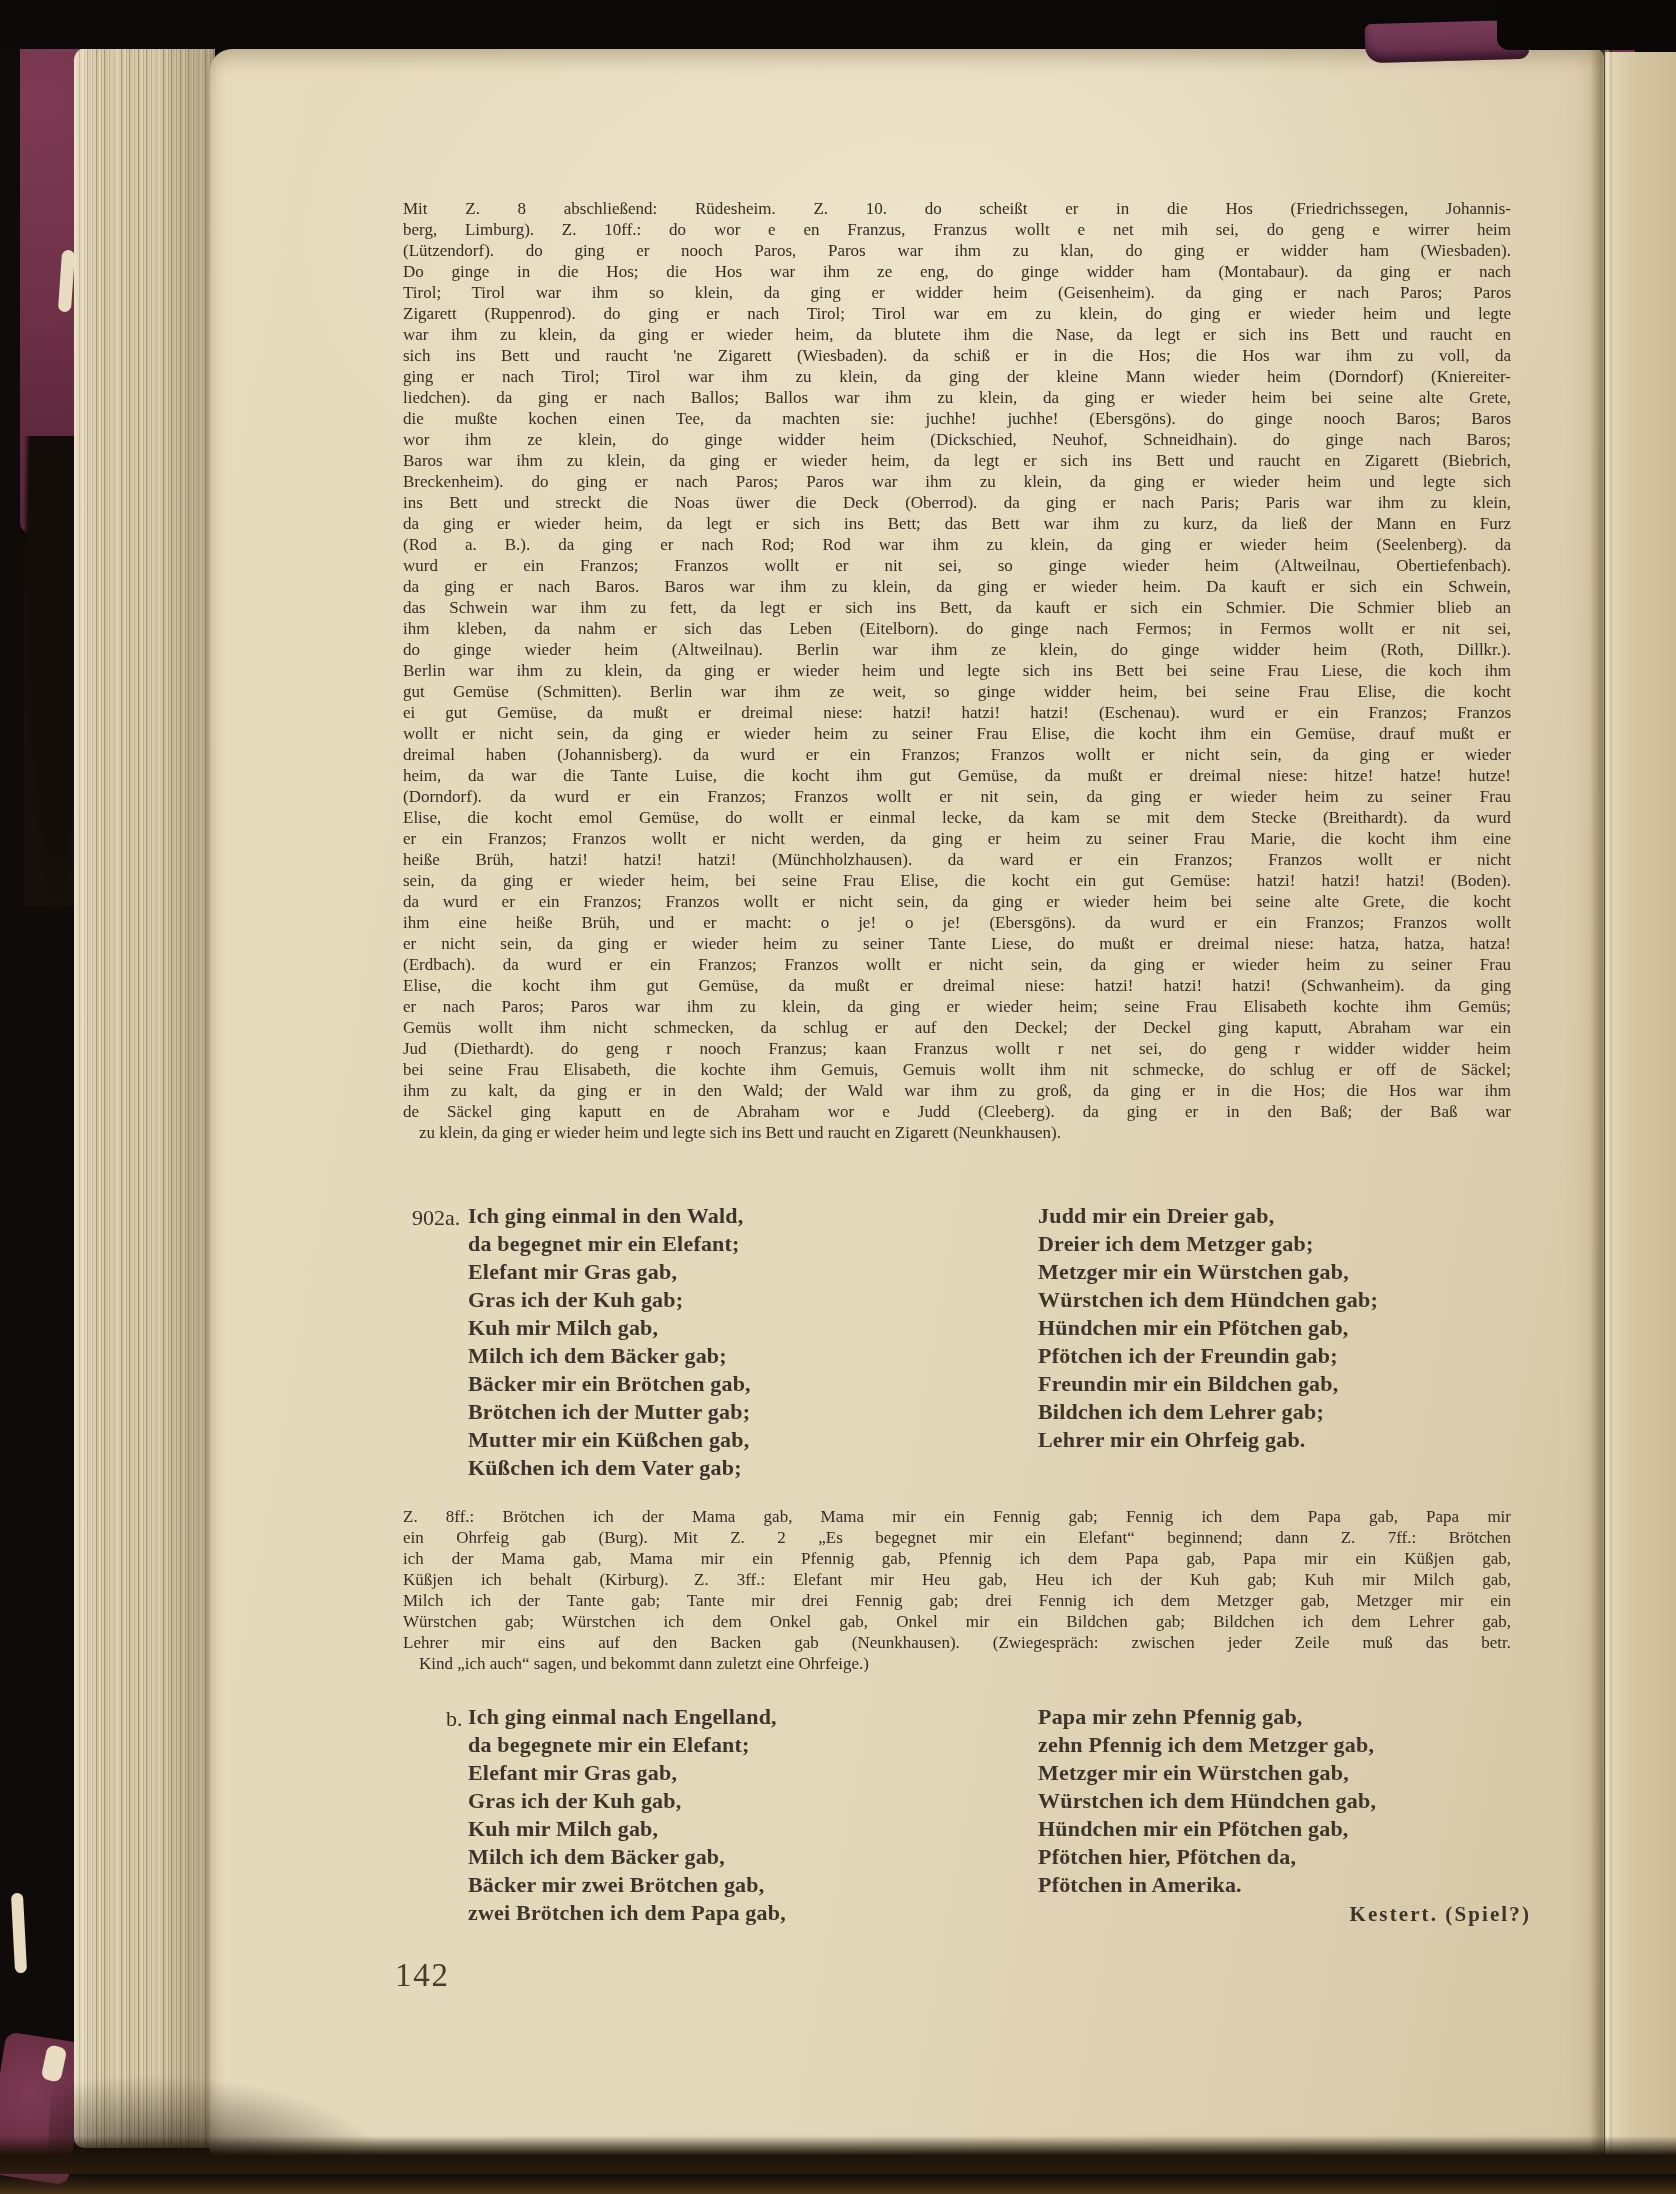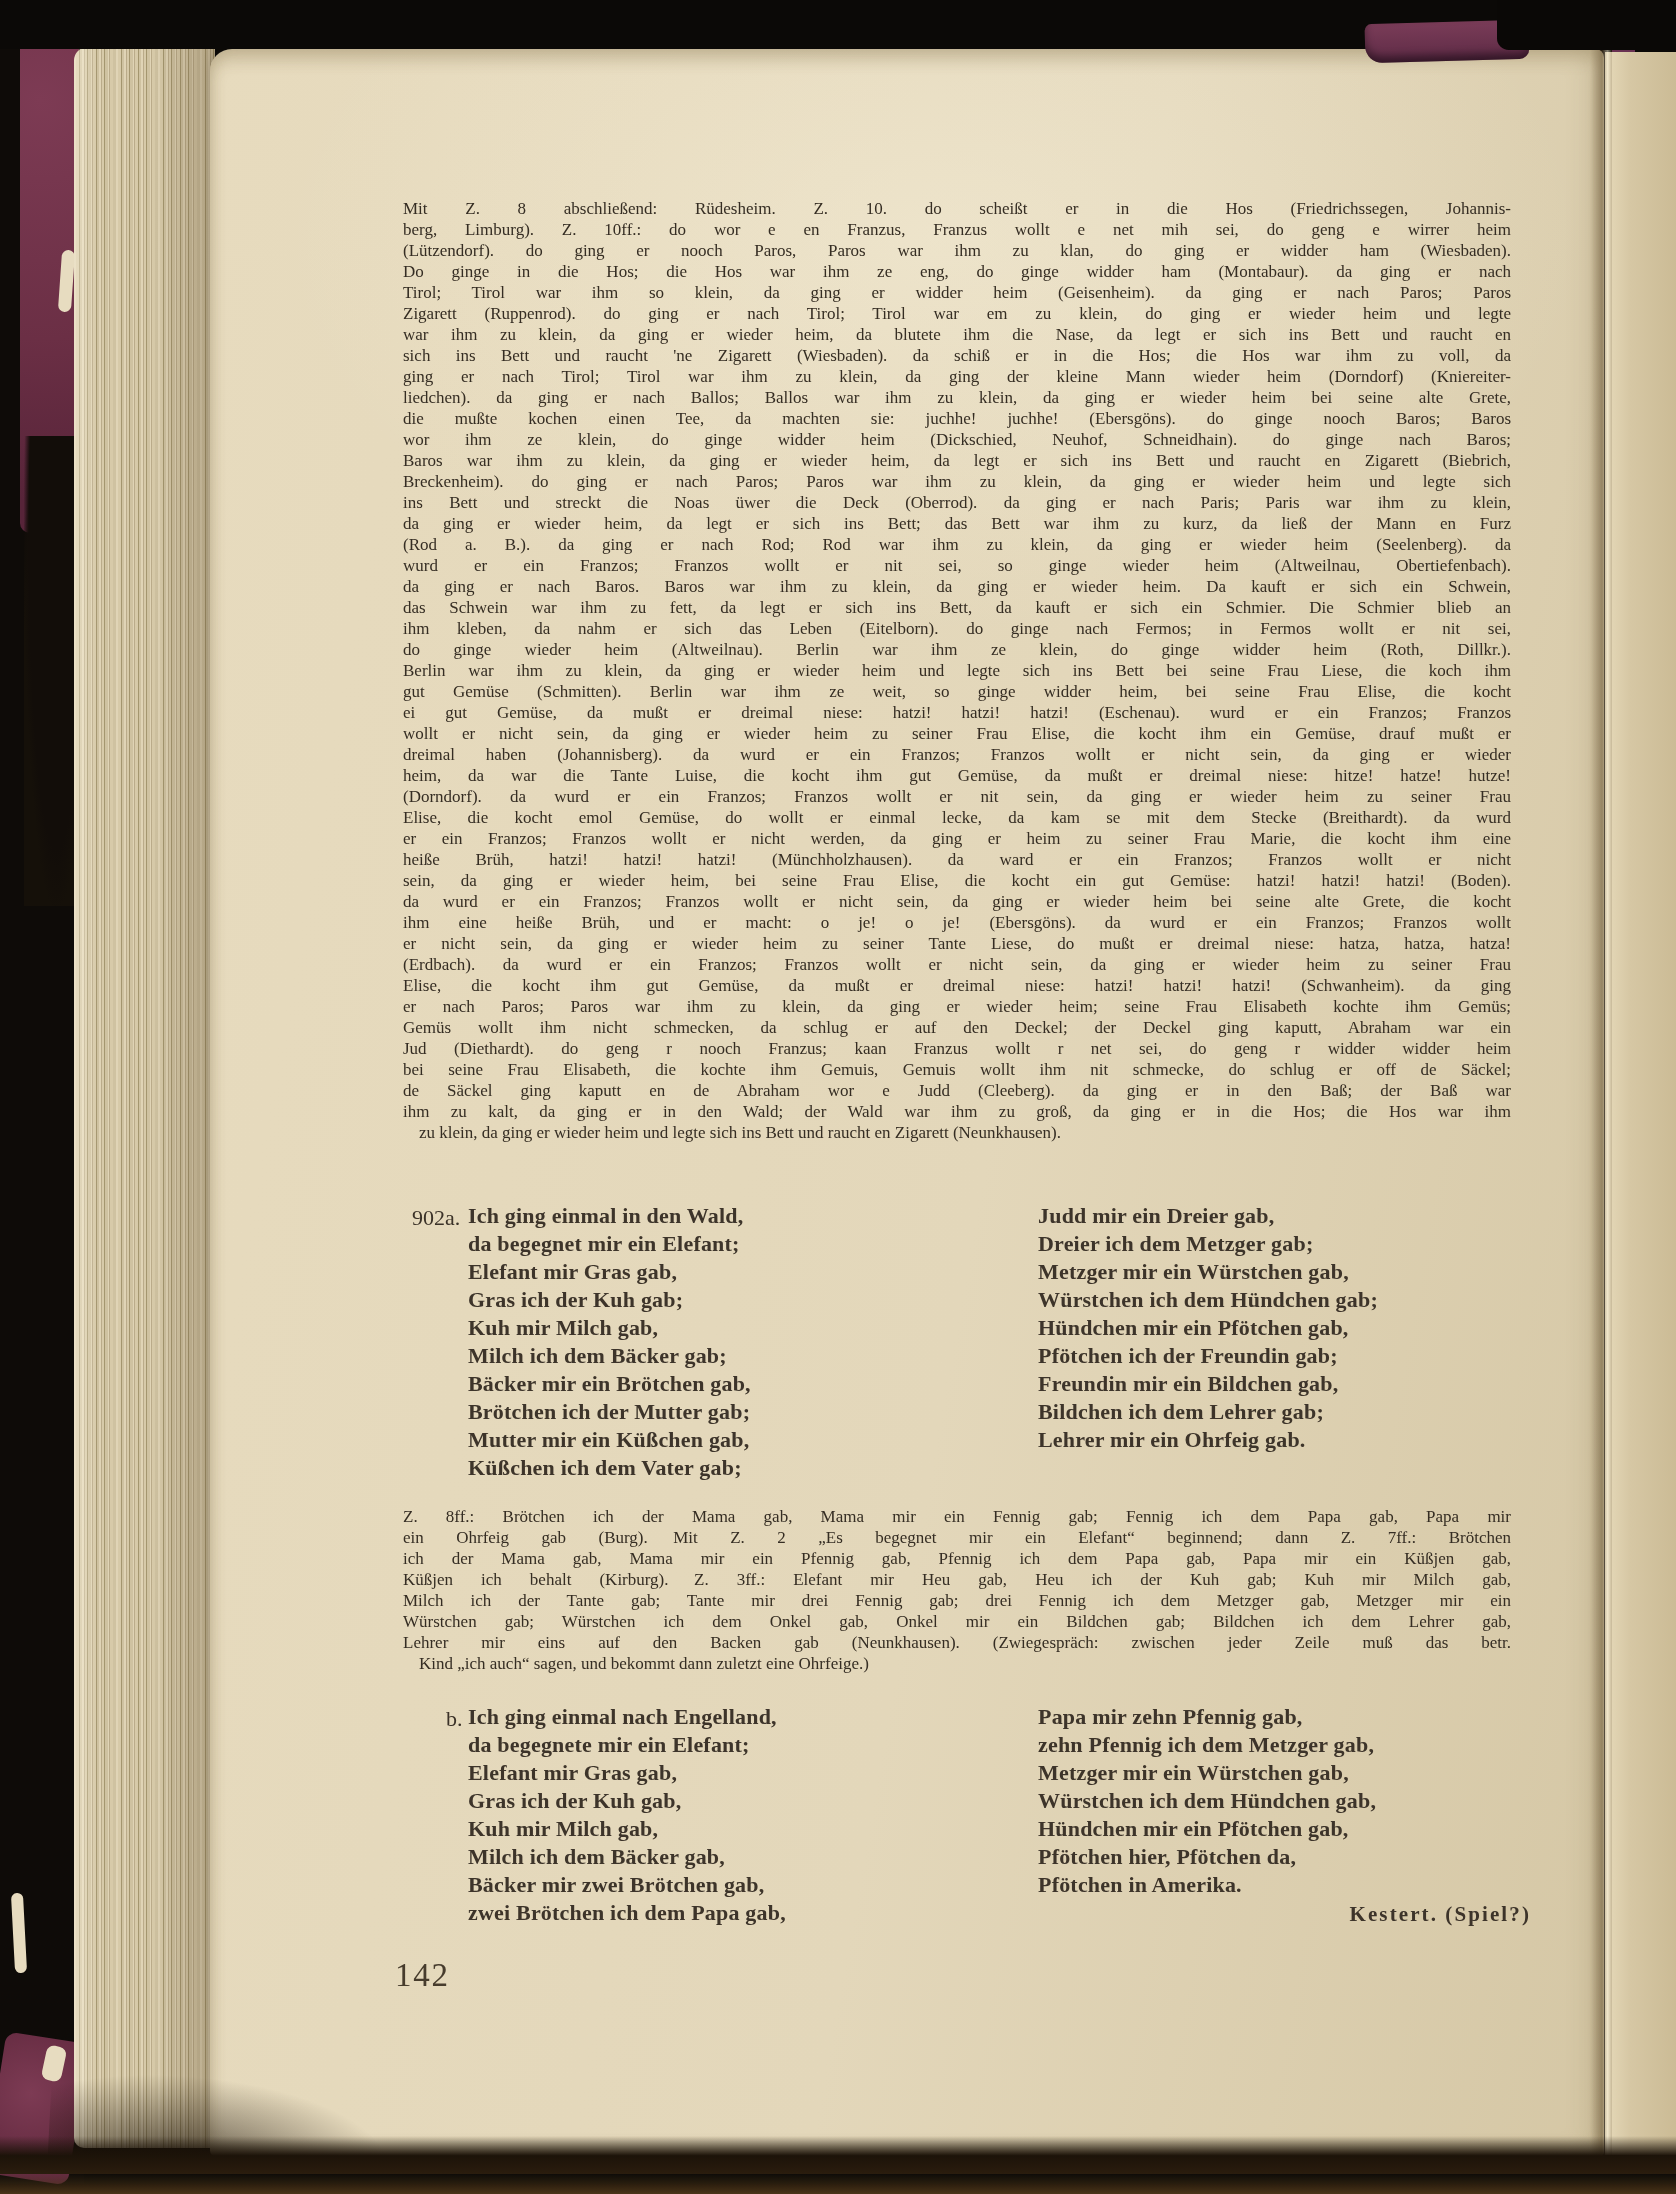--- a/index.html
+++ b/index.html
@@ -162,22 +162,22 @@
         <div class="pline">sein, da ging er wieder heim, bei seine Frau Elise, die kocht ein gut Gemüse: hatzi! hatzi! hatzi! (Boden).</div>
         <div class="pline">da wurd er ein Franzos; Franzos wollt er nicht sein, da ging er wieder heim bei seine alte Grete, die kocht</div>
         <div class="pline">ihm eine heiße Brüh, und er macht: o je! o je! (Ebersgöns). da wurd er ein Franzos; Franzos wollt</div>
         <div class="pline">er nicht sein, da ging er wieder heim zu seiner Tante Liese, do mußt er dreimal niese: hatza, hatza, hatza!</div>
         <div class="pline">(Erdbach). da wurd er ein Franzos; Franzos wollt er nicht sein, da ging er wieder heim zu seiner Frau</div>
         <div class="pline">Elise, die kocht ihm gut Gemüse, da mußt er dreimal niese: hatzi! hatzi! hatzi! (Schwanheim). da ging</div>
         <div class="pline">er nach Paros; Paros war ihm zu klein, da ging er wieder heim; seine Frau Elisabeth kochte ihm Gemüs;</div>
         <div class="pline">Gemüs wollt ihm nicht schmecken, da schlug er auf den Deckel; der Deckel ging kaputt, Abraham war ein</div>
         <div class="pline">Jud (Diethardt). do geng r nooch Franzus; kaan Franzus wollt r net sei, do geng r widder widder heim</div>
         <div class="pline">bei seine Frau Elisabeth, die kochte ihm Gemuis, Gemuis wollt ihm nit schmecke, do schlug er off de Säckel;</div>
+        <div class="pline">ihm zu kalt, da ging er in den Wald; der Wald war ihm zu groß, da ging er in die Hos; die Hos war ihm</div>
         <div class="pline">de Säckel ging kaputt en de Abraham wor e Judd (Cleeberg). da ging er in den Baß; der Baß war</div>
-        <div class="pline">ihm zu kalt, da ging er in den Wald; der Wald war ihm zu groß, da ging er in die Hos; die Hos war ihm</div>
         <div class="pline">zu klein, da ging er wieder heim und legte sich ins Bett und raucht en Zigarett (Neunkhausen).</div>
       </div>
 
     <div class="song song-a">
       <div class="song-label">902a.</div>
       <div class="verse-col col-left">
           <div class="vline">Ich ging einmal in den Wald,</div>
           <div class="vline">da begegnet mir ein Elefant;</div>
           <div class="vline">Elefant mir Gras gab,</div>
           <div class="vline">Gras ich der Kuh gab;</div>

